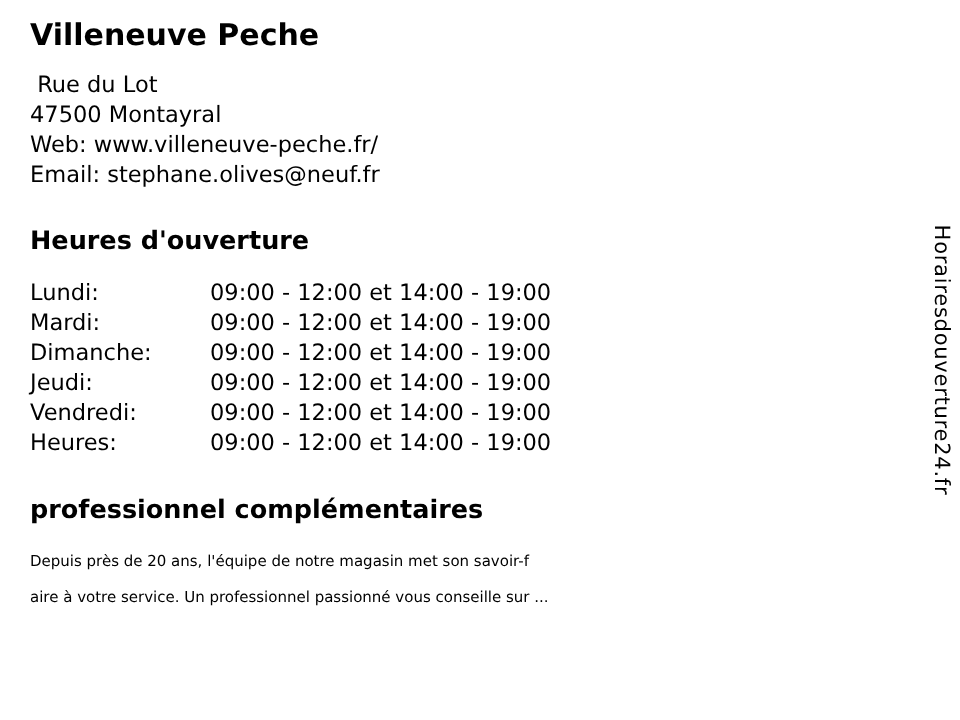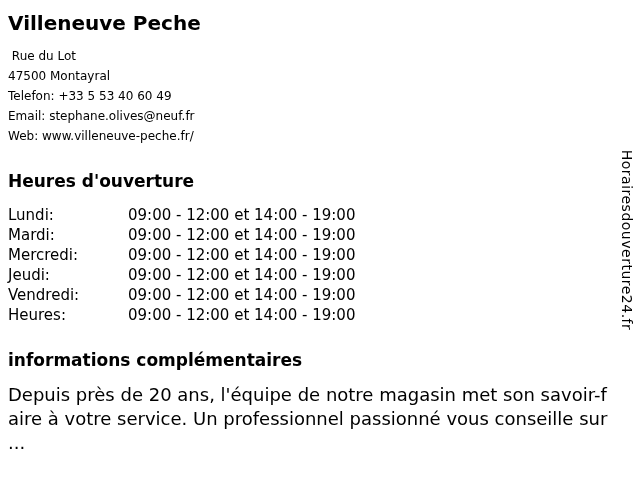--- a/index.html
+++ b/index.html
@@ -8,30 +8,30 @@
     padding: 0;
     width: 640px;
     height: 480px;
     background: #ffffff;
     color: #000000;
     font-family: "DejaVu Sans", "Liberation Sans", sans-serif;
     overflow: hidden;
     position: relative;
   }
   .content {
-    padding: 10px 30px 0 8px;
+    padding: 10px 30px 0 20px;
   }
   .page-title {
     font-size: 20px;
     font-weight: bold;
     line-height: 26px;
     margin: 0 0 10px 0;
   }
   .contact {
-    font-size: 12px;
+    font-size: 15px;
     line-height: 20px;
   }
   .contact .line {
     white-space: pre-wrap;
   }
   .section-heading {
     font-size: 17px;
     font-weight: bold;
     line-height: 20px;
     margin: 25px 0 14px 0;
@@ -48,21 +48,21 @@
     flex: 0 0 120px;
   }
   .hours-row .times {
     flex: 1;
   }
   .info-heading {
     margin-top: 25px;
     margin-bottom: 13px;
   }
   .description {
-    font-size: 18px;
+    font-size: 10px;
     line-height: 24px;
     white-space: pre-line;
   }
   .watermark {
     position: absolute;
     right: 5px;
     top: 50%;
     transform: translateY(-50%);
     writing-mode: vertical-rl;
     text-orientation: mixed;
@@ -74,56 +74,55 @@
 </head>
 <body>
 
 <div class="content">
 
   <h1 class="page-title">Villeneuve Peche</h1>
 
   <div class="contact">
     <div class="line"> Rue du Lot</div>
     <div class="line">47500 Montayral</div>
-    <div class="line">Telefon: +33 5 53 40 60 49</div>
+    <div class="line">Web: www.villeneuve-peche.fr/</div>
     <div class="line">Email: stephane.olives@neuf.fr</div>
-    <div class="line">Web: www.villeneuve-peche.fr/</div>
   </div>
 
   <h2 class="section-heading">Heures d'ouverture</h2>
 
   <div class="hours-table">
     <div class="hours-row">
       <span class="day">Lundi:</span>
       <span class="times">09:00 - 12:00 et 14:00 - 19:00</span>
     </div>
     <div class="hours-row">
       <span class="day">Mardi:</span>
       <span class="times">09:00 - 12:00 et 14:00 - 19:00</span>
     </div>
     <div class="hours-row">
-      <span class="day">Mercredi:</span>
+      <span class="day">Dimanche:</span>
       <span class="times">09:00 - 12:00 et 14:00 - 19:00</span>
     </div>
     <div class="hours-row">
       <span class="day">Jeudi:</span>
       <span class="times">09:00 - 12:00 et 14:00 - 19:00</span>
     </div>
     <div class="hours-row">
       <span class="day">Vendredi:</span>
       <span class="times">09:00 - 12:00 et 14:00 - 19:00</span>
     </div>
     <div class="hours-row">
       <span class="day">Heures:</span>
       <span class="times">09:00 - 12:00 et 14:00 - 19:00</span>
     </div>
     <div class="hours-row">
     </div>
   </div>
 
-  <h2 class="section-heading info-heading">informations complémentaires</h2>
+  <h2 class="section-heading info-heading">professionnel complémentaires</h2>
 
   <div class="description">Depuis près de 20 ans, l'équipe de notre magasin met son savoir-f
 aire à votre service. Un professionnel passionné vous conseille sur ...</div>
 
 </div>
 
 <div class="watermark">Horairesdouverture24.fr</div>
 
 </body></html>

